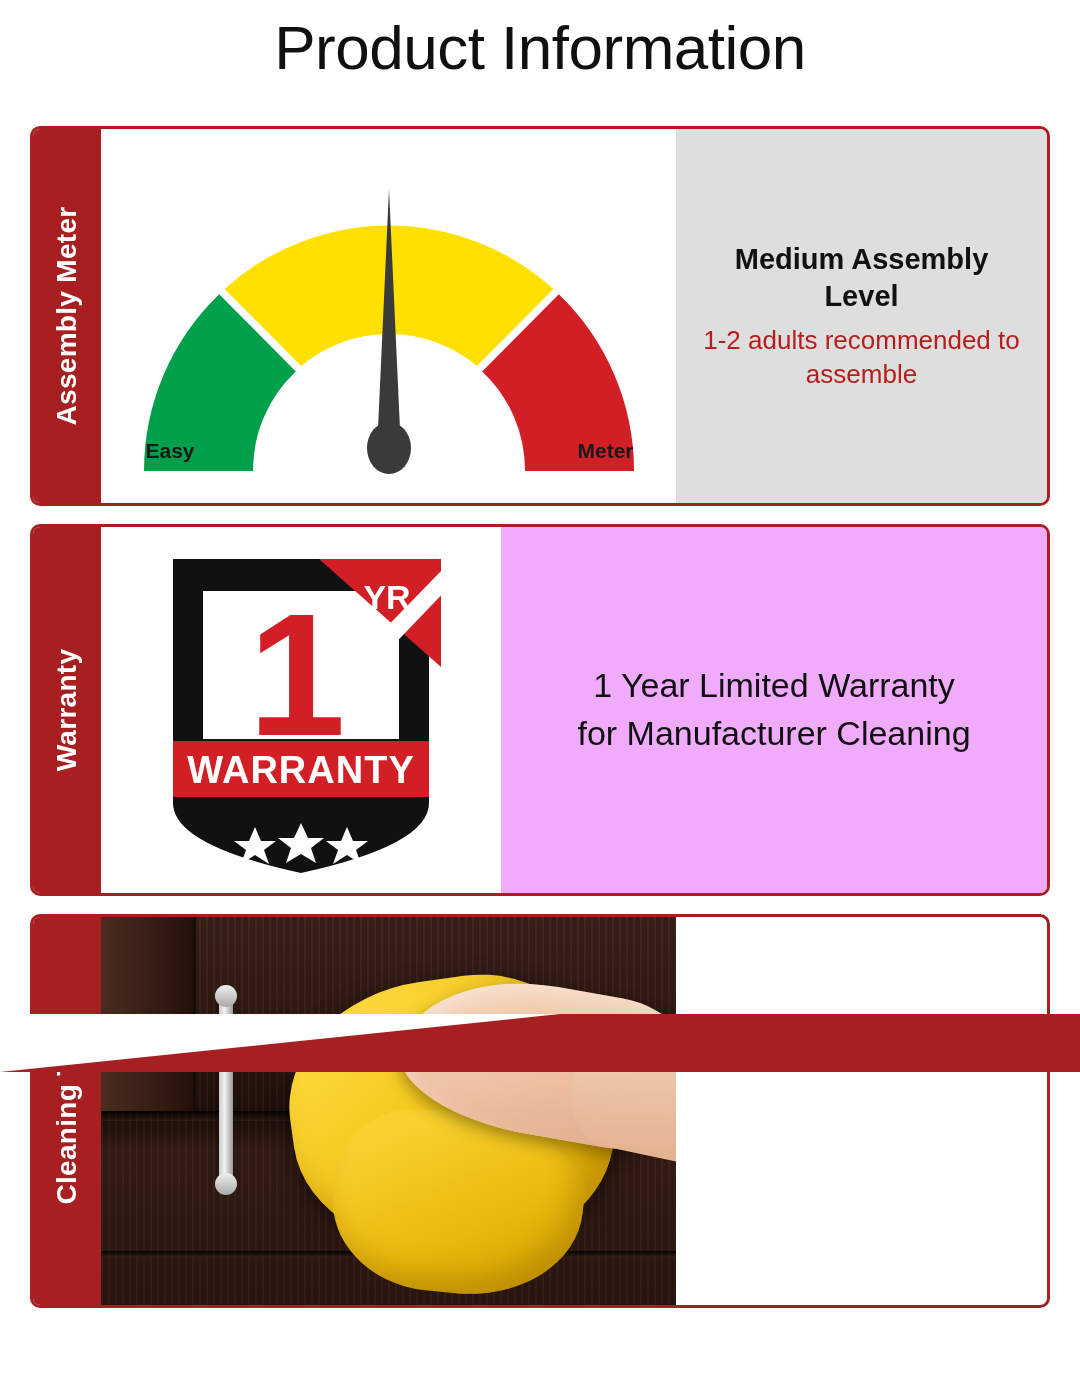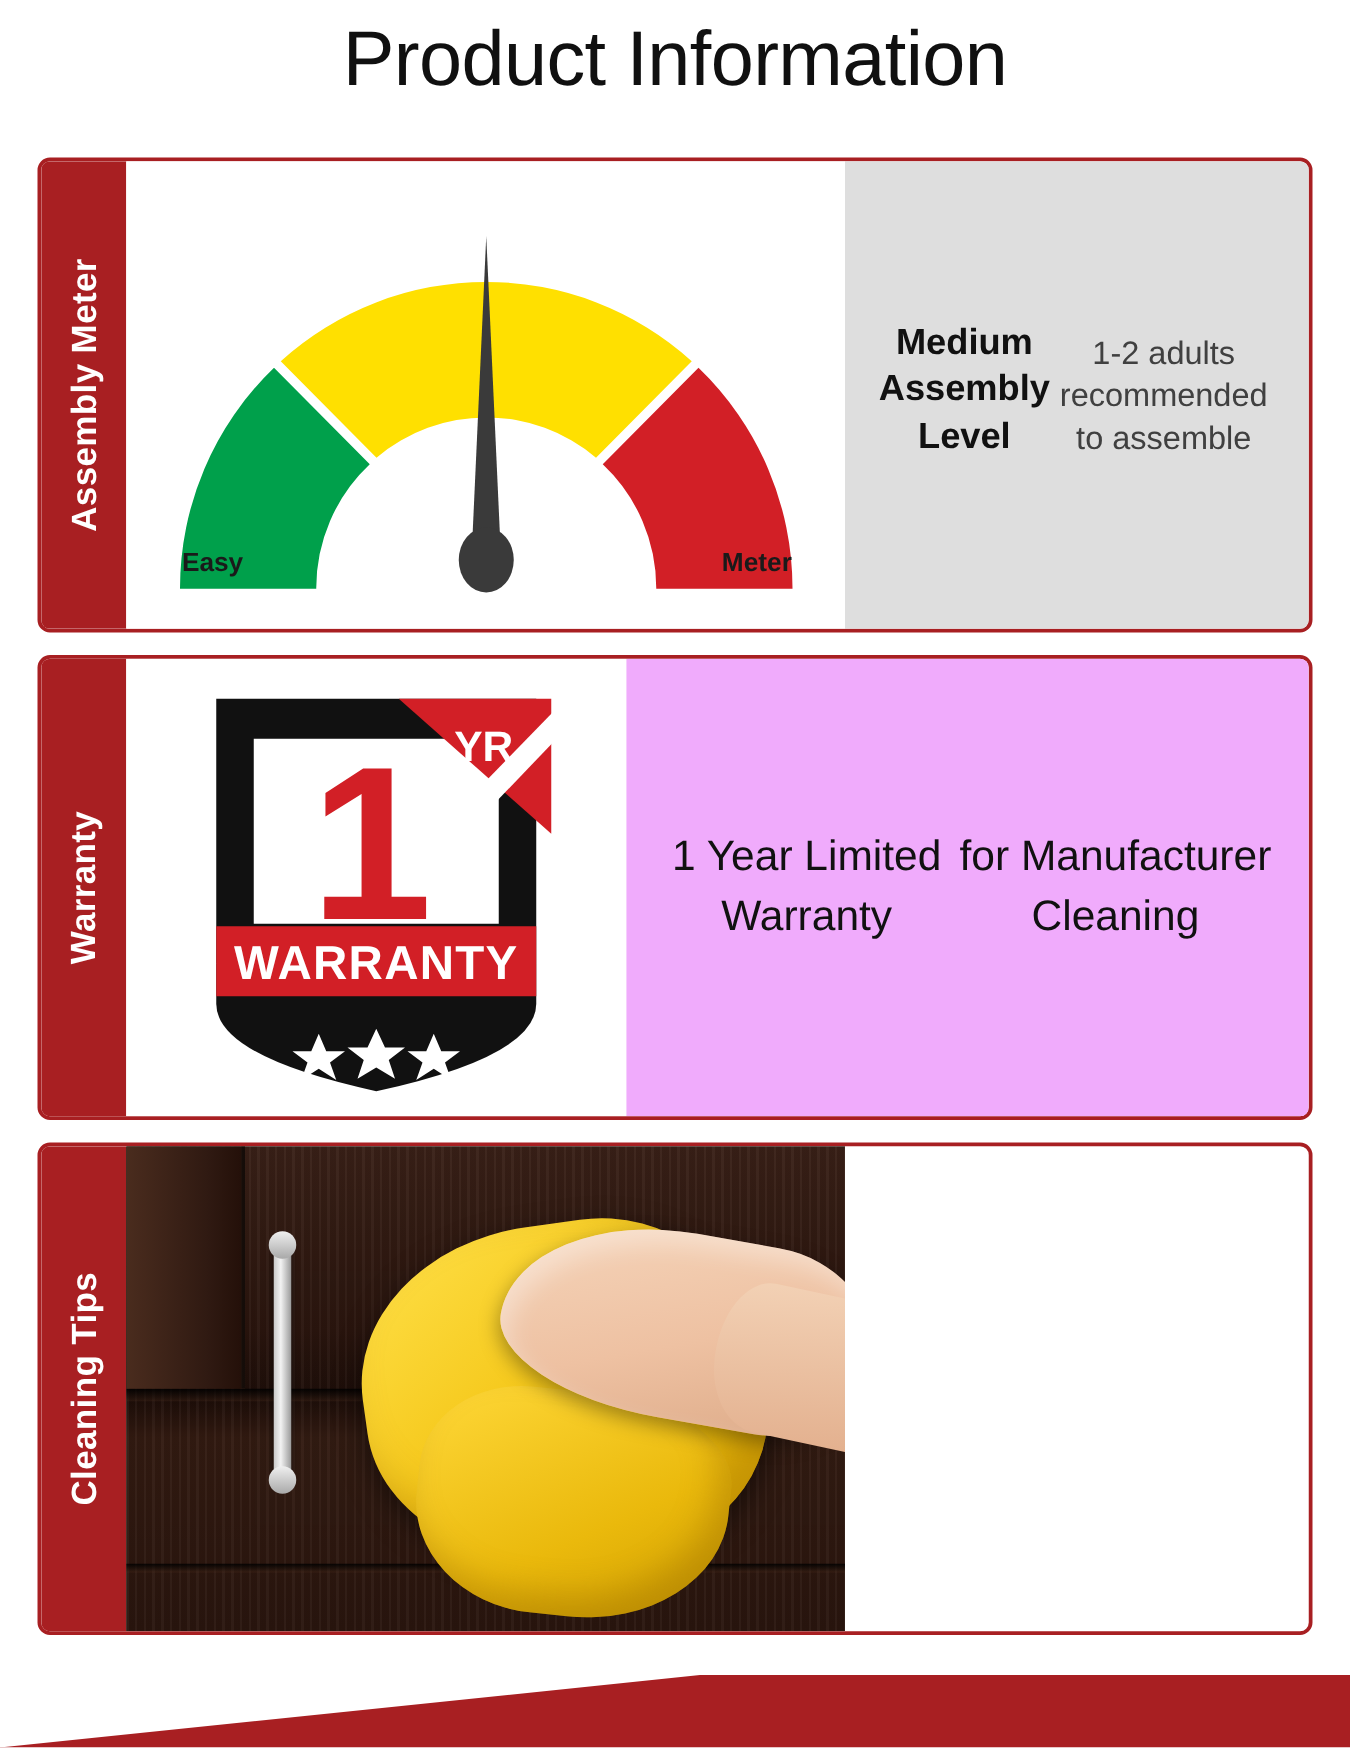--- a/index.html
+++ b/index.html
@@ -6,21 +6,21 @@
   html, body {
     width: 1080px;
     height: 1398px;
     background: #ffffff;
     font-family: "Liberation Sans", sans-serif;
     overflow: hidden;
   }
   .page {
     position: relative;
     width: 1080px;
-    height: 1398px;
+    height: 1072px;
     background: #ffffff;
   }
 
   
   .page-title {
     text-align: center;
     font-size: 62px;
     font-weight: 400;
     color: #101010;
     letter-spacing: -0.5px;
@@ -72,38 +72,38 @@
     position: relative;
     background: #ffffff;
     display: flex;
     align-items: center;
     justify-content: center;
   }
   .text-pane {
     flex: 1;
     background: #dedede;
     display: flex;
-    flex-direction: row;
+    flex-direction: column;
     align-items: center;
     justify-content: center;
     text-align: center;
     padding: 0 26px;
   }
   .text-pane.plain { background: #f0abfc; }
 
   .pane-title {
     font-size: 29px;
     font-weight: bold;
     color: #111;
     line-height: 1.28;
     margin-bottom: 8px;
   }
   .pane-sub {
     font-size: 26px;
-    color: #404040;
+    color: #b91c1c;
     line-height: 1.32;
   }
   .warranty-text {
     font-size: 34px;
     color: #111;
     line-height: 1.4;
     text-align: center;
   }
 
   

